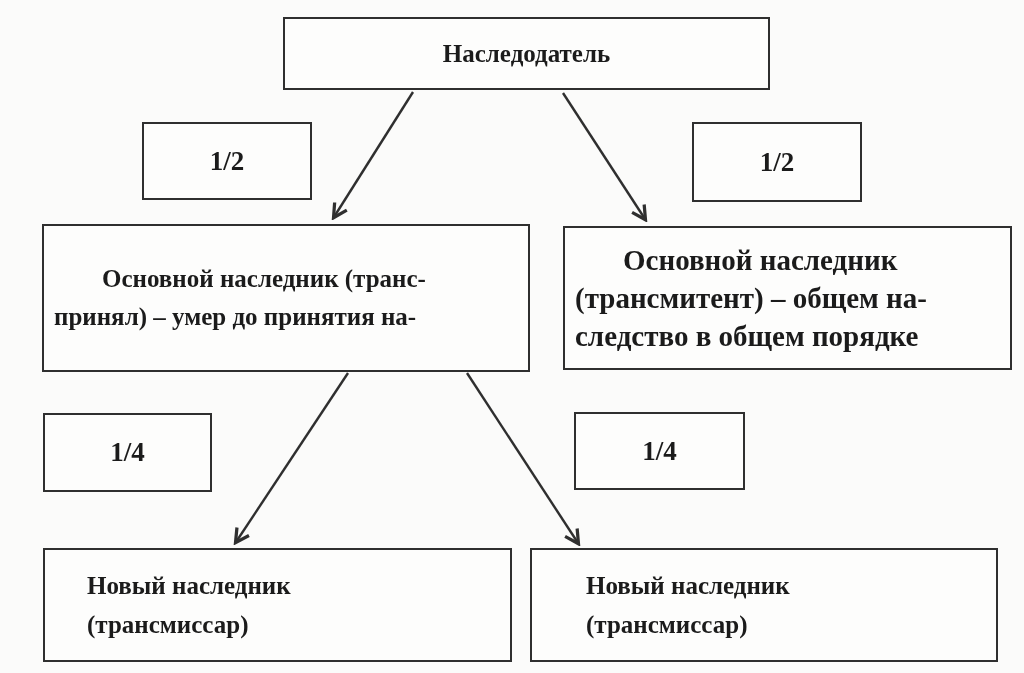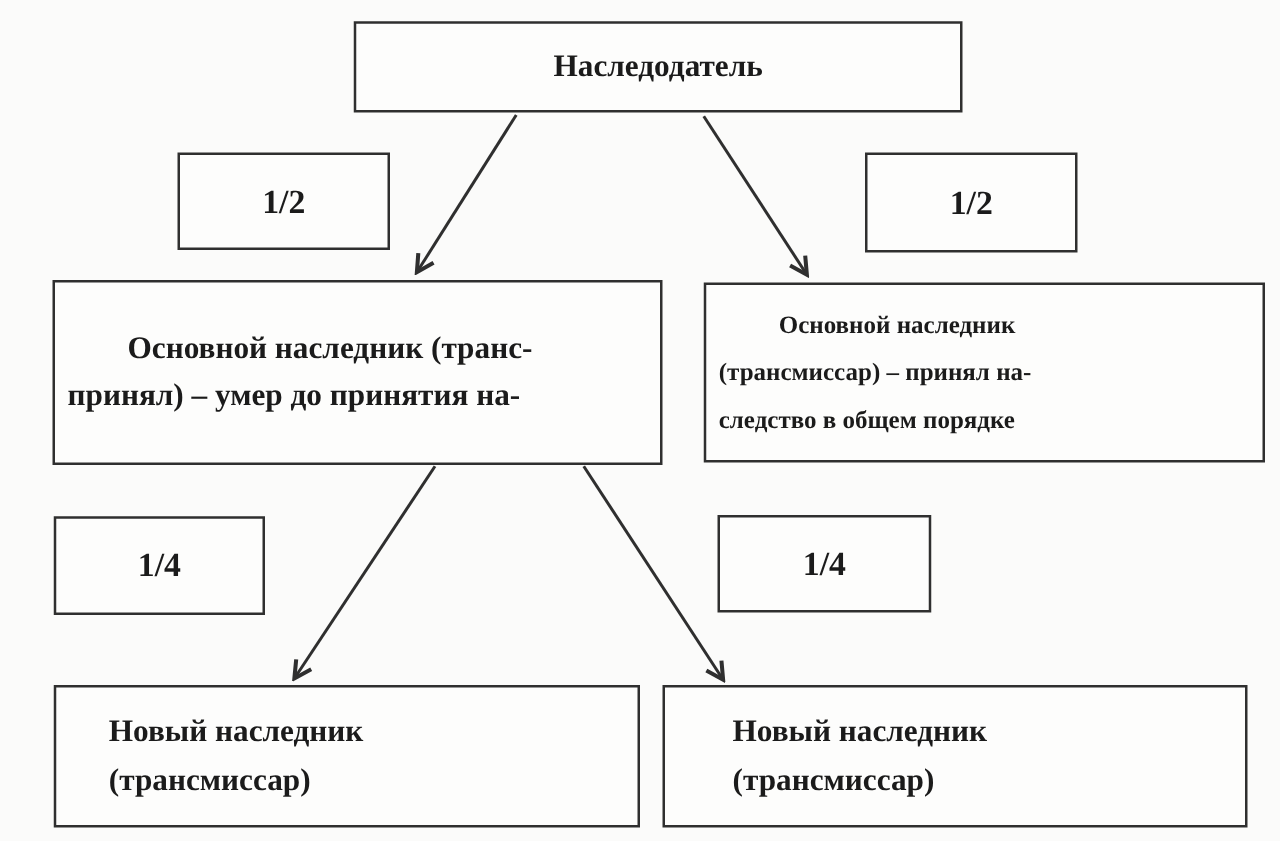--- a/index.html
+++ b/index.html
@@ -44,21 +44,21 @@
     justify-content: center;
   }
   .line { white-space: nowrap; }
   .indent { text-indent: 48px; }
 
   
   .testator    { left: 283px; top: 17px;  width: 487px; height: 73px;  font-size: 25px; }
   .half-left   { left: 142px; top: 122px; width: 170px; height: 78px;  font-size: 27px; }
   .half-right  { left: 692px; top: 122px; width: 170px; height: 80px;  font-size: 27px; }
   .main-left   { left: 42px;  top: 224px; width: 488px; height: 148px; font-size: 25px; line-height: 38px; padding: 16px 10px; }
-  .main-right  { left: 563px; top: 226px; width: 449px; height: 144px; font-size: 20px; line-height: 38px; padding: 0 10px; }
+  .main-right  { left: 563px; top: 226px; width: 449px; height: 144px; font-size: 29px; line-height: 38px; padding: 0 10px; }
   .quarter-left  { left: 43px;  top: 413px; width: 169px; height: 79px; font-size: 27px; }
   .quarter-right { left: 574px; top: 412px; width: 171px; height: 78px; font-size: 27px; }
   .new-left    { left: 43px;  top: 548px; width: 469px; height: 114px; font-size: 25px; line-height: 39px; padding-left: 42px; }
   .new-right   { left: 530px; top: 548px; width: 468px; height: 114px; font-size: 25px; line-height: 39px; padding-left: 54px; }
 </style>
 </head>
 <body>
 
 <div id="canvas">
 
@@ -86,21 +86,21 @@
     <span class="line">1/2</span>
   </div>
 
   <div class="box main-left para">
     <div class="line indent">Основной наследник (транс-</div>
     <div class="line">принял) – умер до принятия на-</div>
   </div>
 
   <div class="box main-right para">
     <div class="line indent">Основной наследник</div>
-    <div class="line">(трансмиссар) – принял на-</div>
+    <div class="line">(трансмитент) – общем на-</div>
     <div class="line">следство в общем порядке</div>
   </div>
 
   <div class="box quarter-left center">
     <span class="line">1/4</span>
   </div>
 
   <div class="box quarter-right center">
     <span class="line">1/4</span>
   </div>

